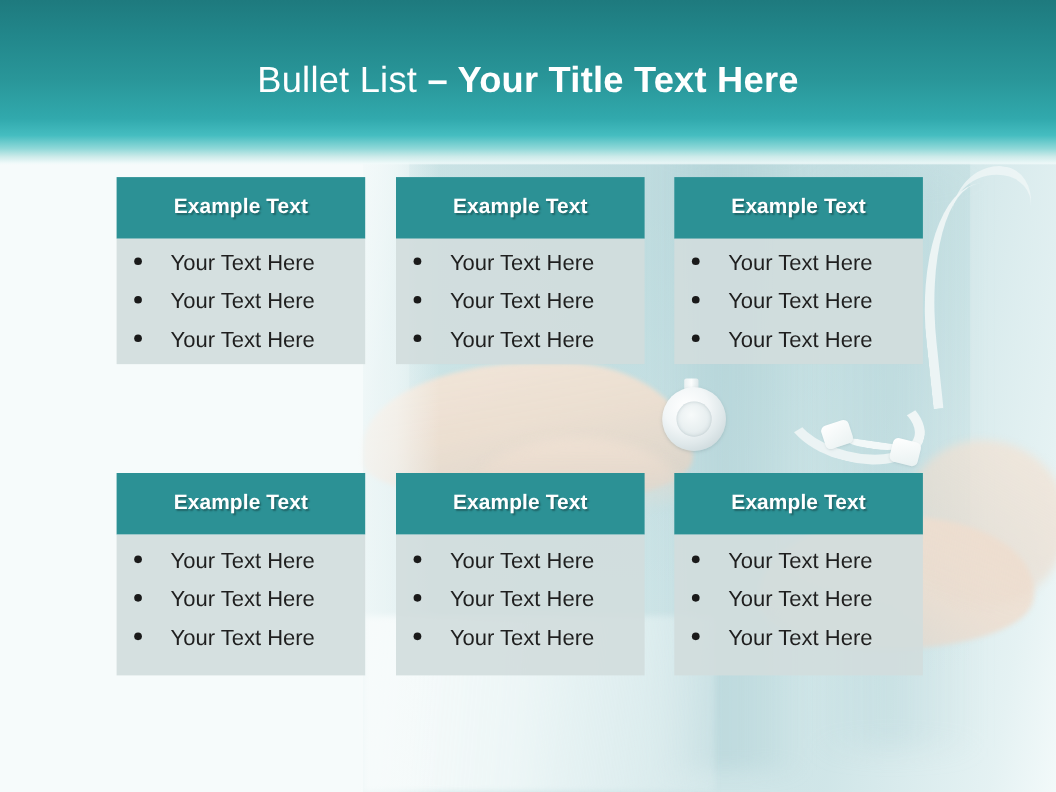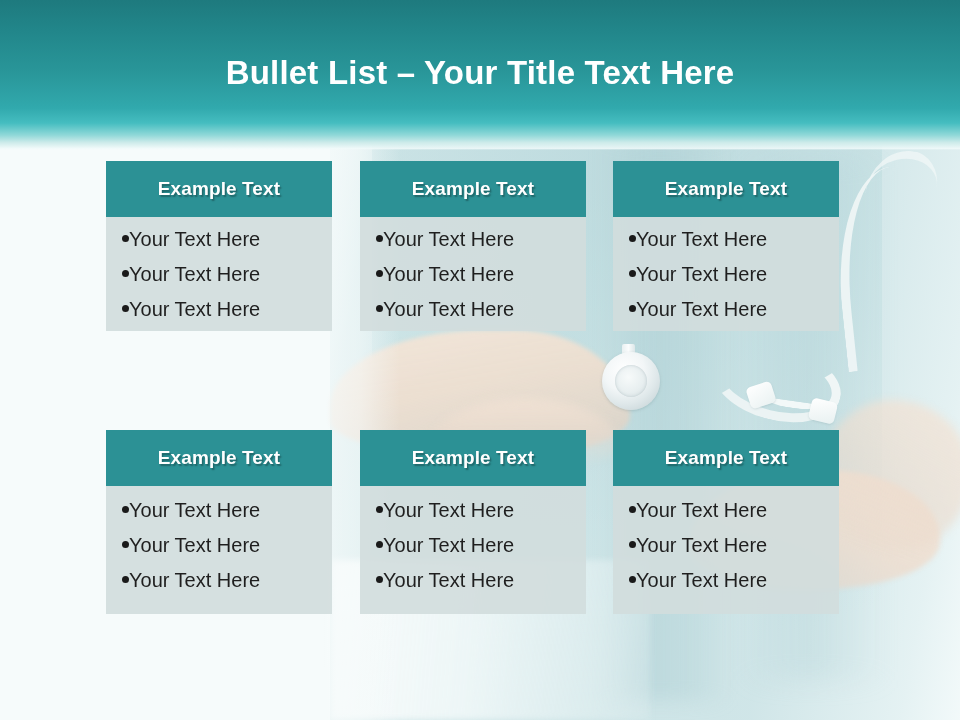--- a/index.html
+++ b/index.html
@@ -264,21 +264,21 @@
   .slide-title {
     position: absolute;
     left: 0; top: 54px;
     width: 960px;
     text-align: center;
     font-size: 33px;
     color: #FFFFFF;
     letter-spacing: 0.2px;
     white-space: nowrap;
   }
-  .slide-title .t-bold { font-weight: 700; }
+  .slide-title .t-bold { font-weight: 400; }
   .slide-title .t-reg  { font-weight: 700; }
 
   
   .card {
     position: absolute;
     width: 226px;
   }
   .card-head {
     height: 56px;
     background: #2C9195;
@@ -291,21 +291,21 @@
     text-shadow: 1.5px 1.5px 1.5px rgba(0,0,0,0.30);
     letter-spacing: 0.1px;
   }
   .card-body {
     background: rgba(210,221,221,0.90);
     padding: 14px 6px 16px 16px;
   }
   .bullet-row {
     display: flex;
     align-items: baseline;
-    gap: 0;
+    gap: 26px;
     height: 35px;
   }
   .bullet-dot {
     flex: 0 0 auto;
     width: 7px; height: 7px;
     border-radius: 50%;
     background: #1A1A1A;
     position: relative;
     top: -4px;
   }

